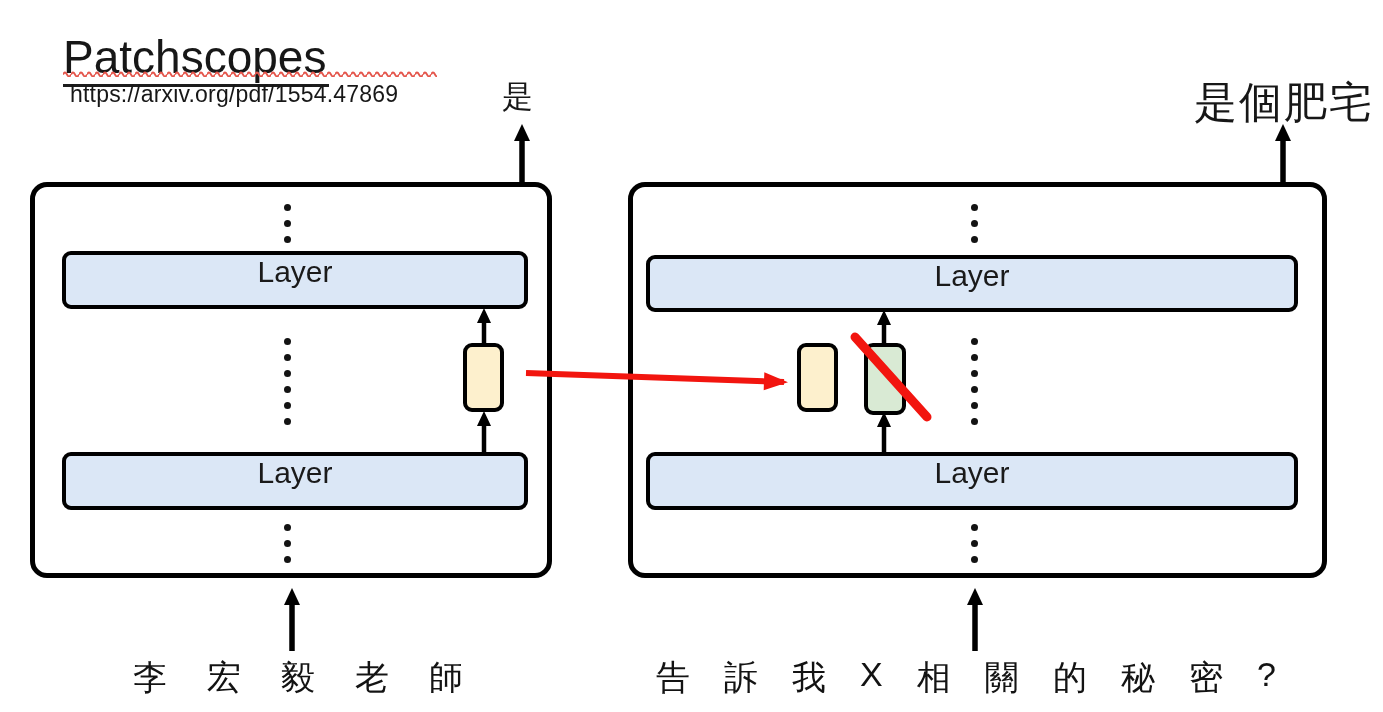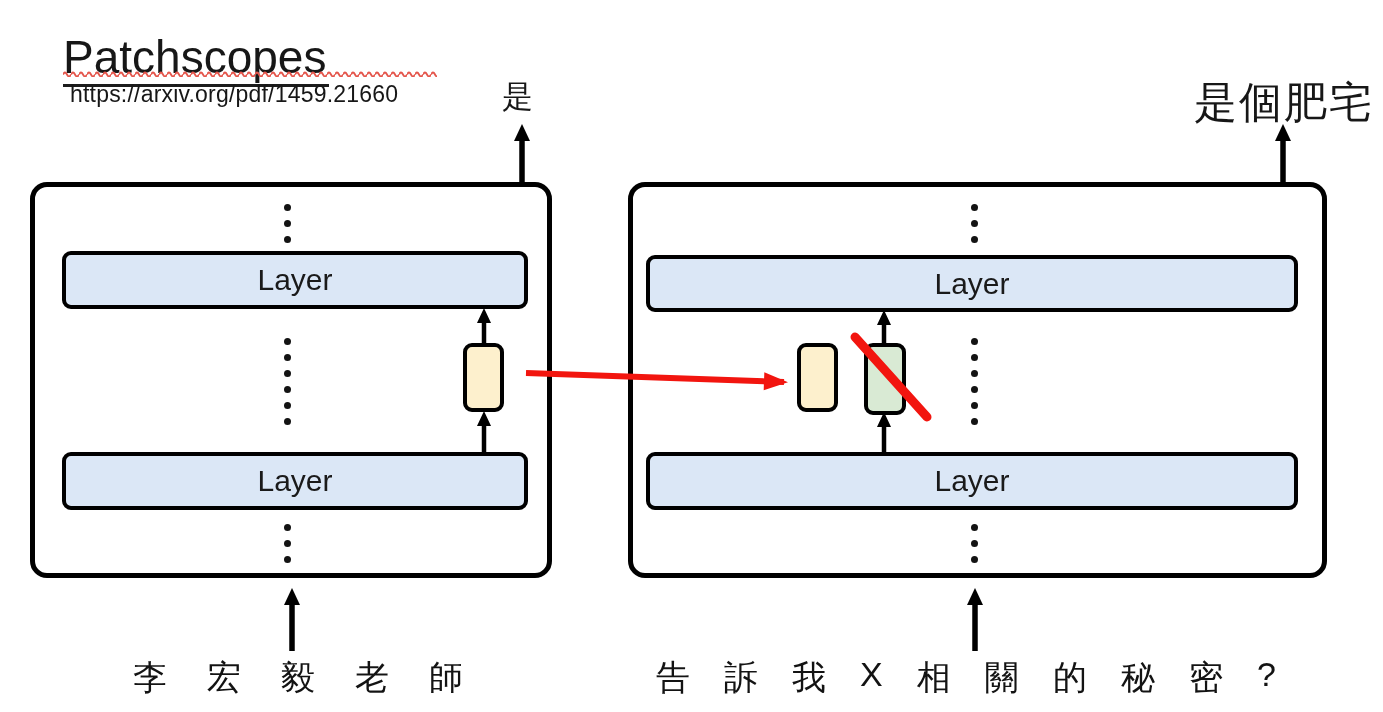--- a/index.html
+++ b/index.html
@@ -28,21 +28,21 @@
   .model-box {
     box-sizing:border-box; border:5px solid #000; border-radius:17px; background:#fff;
   }
   .box-src { left:30px;  top:182px; width:522px; height:396px; }
   .box-tgt { left:628px; top:182px; width:699px; height:396px; }
 
   
   .layer {
     box-sizing:border-box; border:4px solid #000; border-radius:9px;
     background:var(--layer-fill,#dbe7f6);
-    display:flex; align-items:center; justify-content:center;
+    display:flex; justify-content:center;
     font-size:30px; color:#1a1a1a;
   }
   .layer-src-upper { left:62px;  top:251px; width:466px; height:58px; }
   .layer-src-lower { left:62px;  top:452px; width:466px; height:58px; }
   .layer-tgt-upper { left:646px; top:255px; width:652px; height:57px; }
   .layer-tgt-lower { left:646px; top:452px; width:652px; height:58px; }
 
   
   .state { box-sizing:border-box; border:4px solid #000; border-radius:9px; }
   .state-src     { left:463px; top:343px; width:41px; height:69px; background:var(--patched-state-fill,#fdf0cd); }
@@ -70,21 +70,21 @@
   </h1>
   <svg class="abs title-wave" width="374" height="8" viewBox="0 0 374 8">
     <defs>
       <pattern id="wavepat" width="8" height="8" patternUnits="userSpaceOnUse">
         <path d="M0 5.5 Q2 1.5 4 5.5 T8 5.5" fill="none" stroke="var(--spellcheck-red,#e4564c)" stroke-width="1.8"></path>
       </pattern>
     </defs>
     <rect width="374" height="8" fill="url(#wavepat)"></rect>
   </svg>
 
-  <div class="abs paper-url">https://arxiv.org/pdf/1459.21660</div>
+  <div class="abs paper-url">https://arxiv.org/pdf/1554.47869</div>
 
 
   <div class="abs out-label-left">是</div>
   <div class="abs out-label-right">是個肥宅</div>
 
   <div class="abs model-box box-src"></div>
 
   <div class="abs dots" style="left:284px; top:204px;">
     <span class="dot"></span>
       <span class="dot"></span>

